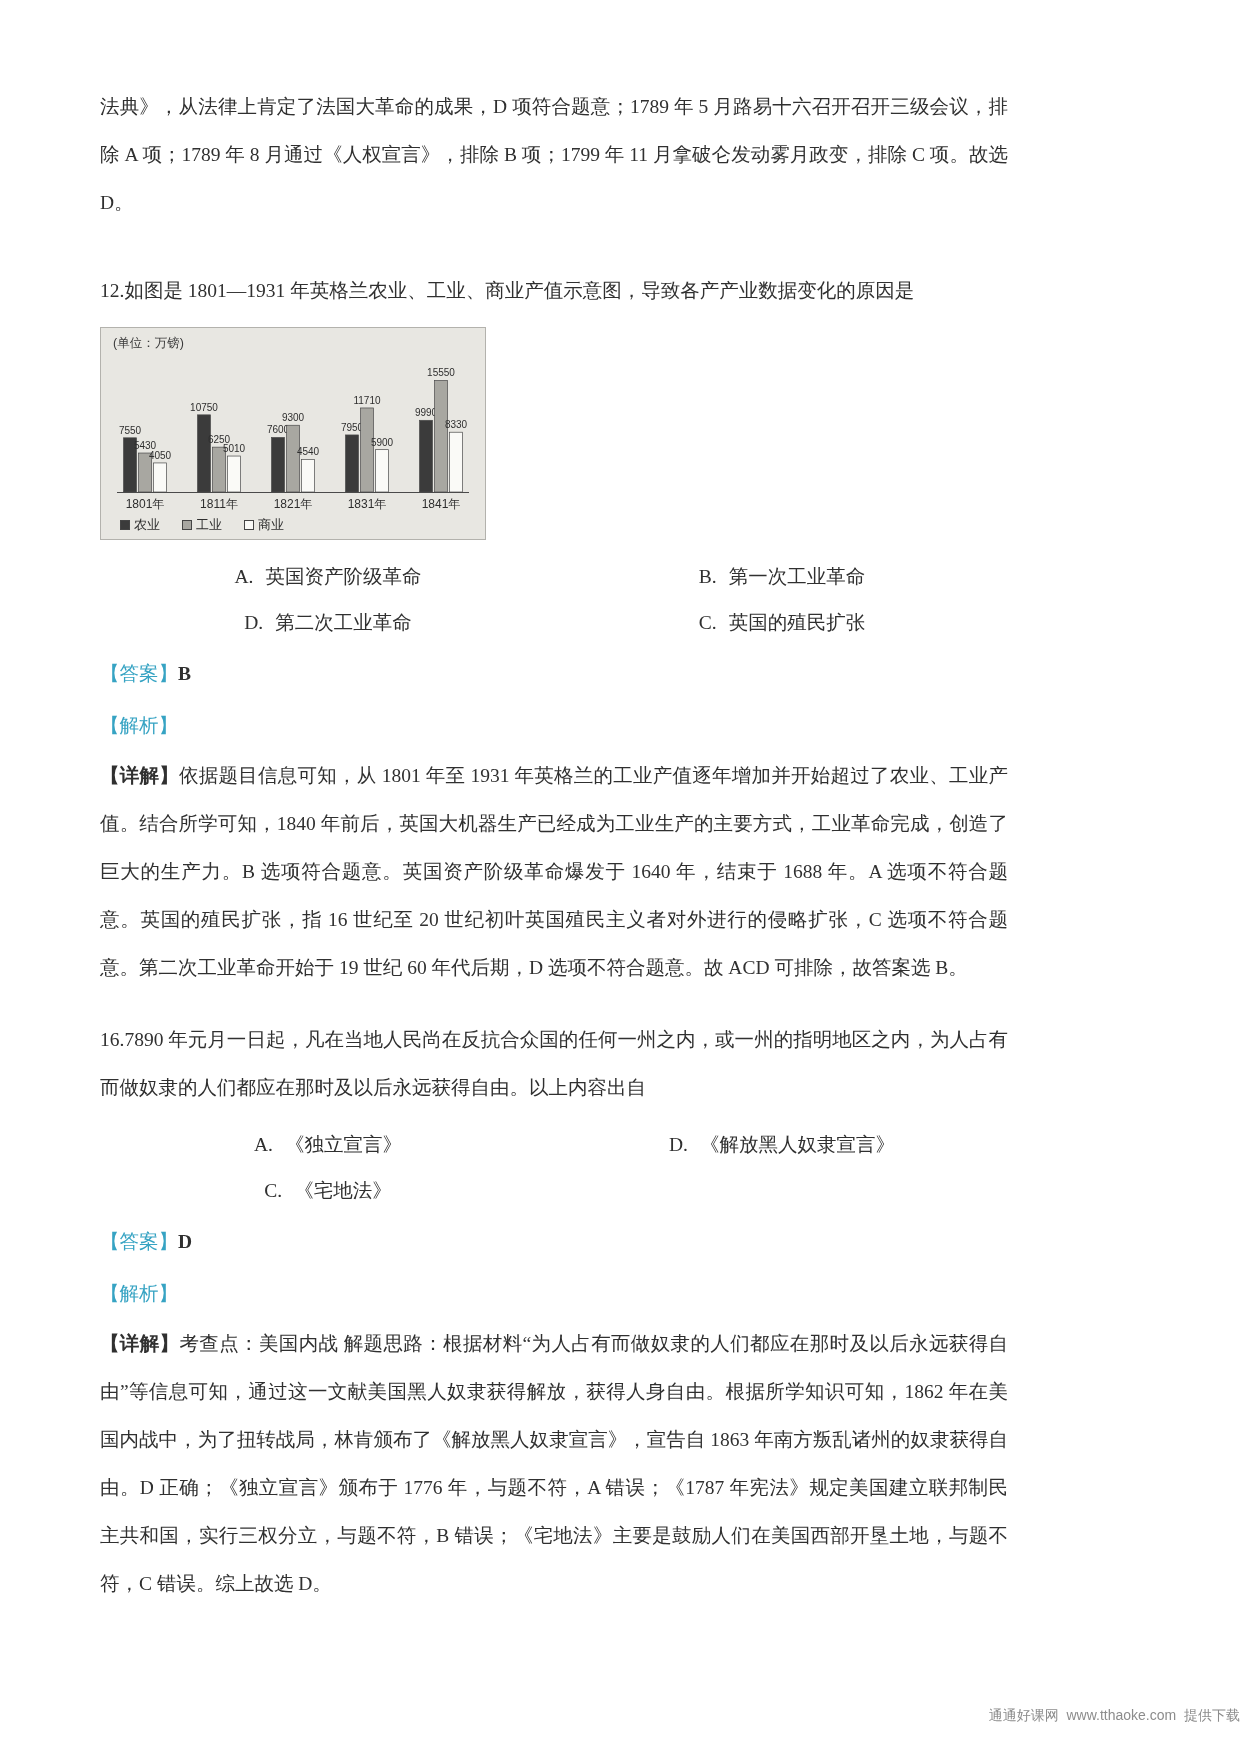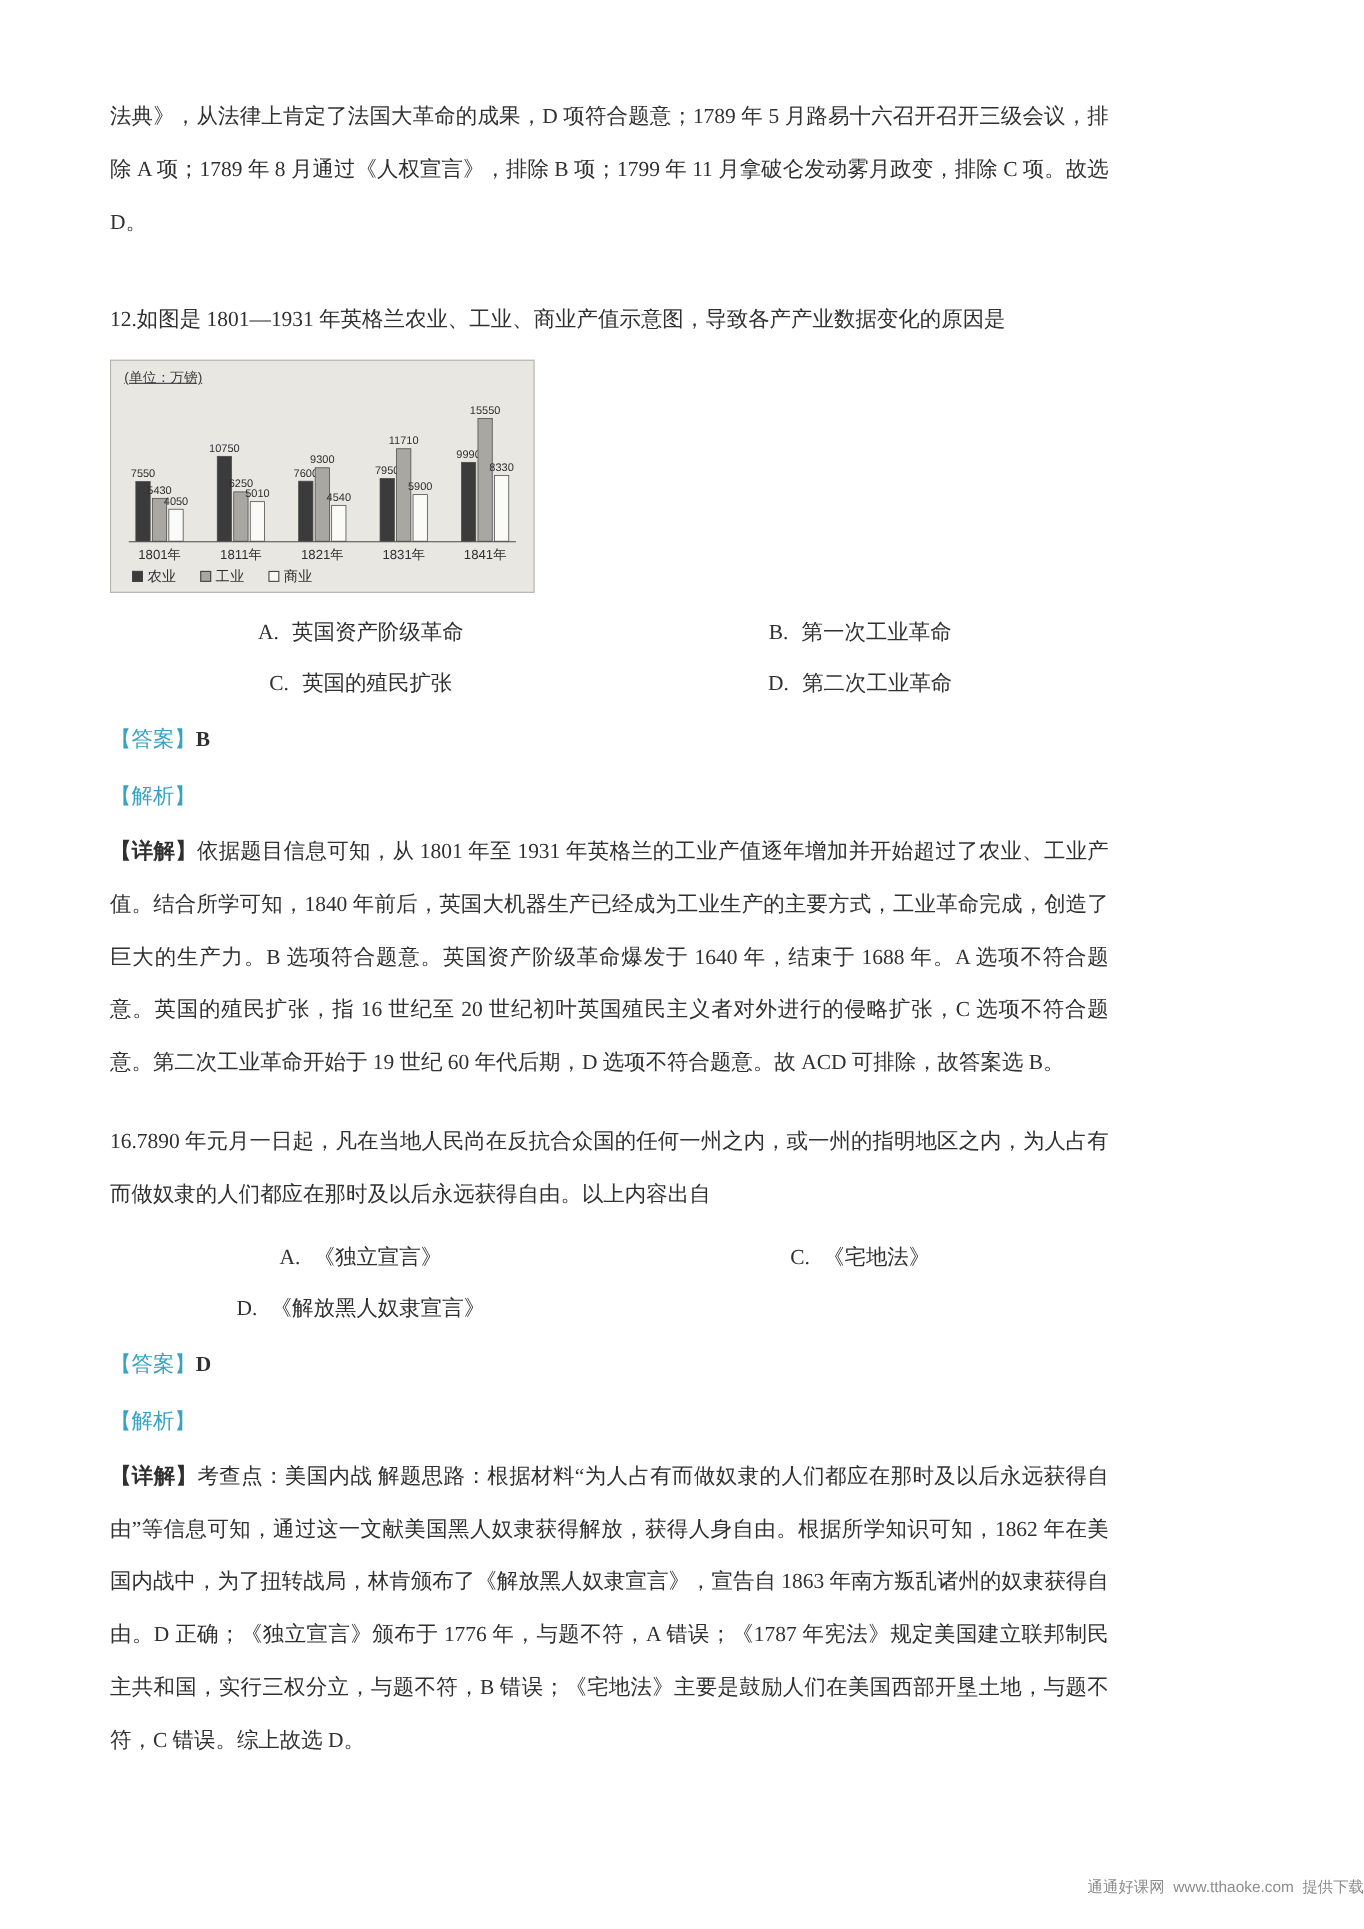--- a/index.html
+++ b/index.html
@@ -27,21 +27,20 @@
     background:var(--chartbg, #e8e7e2);
     border:1px solid #b3b2ad;
     padding:6px 10px 5px 10px;
     margin:12px 0 14px 0;
   }
   .chart-unit {
     display:block;
     font:12.5px "Liberation Sans","DejaVu Sans",sans-serif;
     color:#3a3a3a;
     margin:1px 0 0 2px;
-    text-decoration:underline;
   }
   .chart-box svg { display:block; }
   .val { font:10px "Liberation Sans","DejaVu Sans",sans-serif; fill:#2e2e2e; }
   .cat { font:12px "Liberation Sans","DejaVu Sans",sans-serif; fill:#2e2e2e; }
   .chart-legend { text-align:left; margin-top:1px; }
   .leg { margin:0 9px; font:13px "Liberation Sans","DejaVu Sans",sans-serif; color:#2e2e2e; white-space:nowrap; }
   .sw { display:inline-block; width:10px; height:10px; margin-right:4px; border:1px solid #444; vertical-align:-1px; }
   .sw0 { background:var(--agri, #3b3b3b); }
   .sw1 { background:var(--indu, #a8a7a1); }
   .sw2 { background:var(--comm, #fafaf7); }
@@ -124,34 +123,34 @@
       <div class="chart-legend">
         <span class="leg"><i class="sw sw0"></i><span>农业</span></span>
         <span class="leg"><i class="sw sw1"></i><span>工业</span></span>
         <span class="leg"><i class="sw sw2"></i><span>商业</span></span>
       </div>
     </div>
 
     <div class="options">
       <div class="option"><span class="opt-label">A.</span><span class="opt-text">英国资产阶级革命</span></div>
       <div class="option"><span class="opt-label">B.</span><span class="opt-text">第一次工业革命</span></div>
+      <div class="option"><span class="opt-label">D.</span><span class="opt-text">第二次工业革命</span></div>
       <div class="option"><span class="opt-label">C.</span><span class="opt-text">英国的殖民扩张</span></div>
-      <div class="option"><span class="opt-label">D.</span><span class="opt-text">第二次工业革命</span></div>
     </div>
 
     <p class="doc line"><span class="teal">【答案】</span><span class="ansletter">B</span></p>
     <p class="doc line"><span class="teal">【解析】</span></p>
     <p class="doc para"><span class="boldtag">【详解】</span><span>依据题目信息可知，从 1801 年至 1931 年英格兰的工业产值逐年增加并开始超过了农业、工业产值。结合所学可知，1840 年前后，英国大机器生产已经成为工业生产的主要方式，工业革命完成，创造了巨大的生产力。B 选项符合题意。英国资产阶级革命爆发于 1640 年，结束于 1688 年。A 选项不符合题意。英国的殖民扩张，指 16 世纪至 20 世纪初叶英国殖民主义者对外进行的侵略扩张，C 选项不符合题意。第二次工业革命开始于 19 世纪 60 年代后期，D 选项不符合题意。故 ACD 可排除，故答案选 B。</span></p>
 
     <p class="doc stem stem2">16.7890 年元月一日起，凡在当地人民尚在反抗合众国的任何一州之内，或一州的指明地区之内，为人占有而做奴隶的人们都应在那时及以后永远获得自由。以上内容出自</p>
 
     <div class="options">
       <div class="option"><span class="opt-label">A.</span><span class="opt-text">《独立宣言》</span></div>
+      <div class="option"><span class="opt-label">D.</span><span class="opt-text">《解放黑人奴隶宣言》</span></div>
       <div class="option"><span class="opt-label">C.</span><span class="opt-text">《宅地法》</span></div>
-      <div class="option"><span class="opt-label">D.</span><span class="opt-text">《解放黑人奴隶宣言》</span></div>
     </div>
 
     <p class="doc line"><span class="teal">【答案】</span><span class="ansletter">D</span></p>
     <p class="doc line"><span class="teal">【解析】</span></p>
     <p class="doc para"><span class="boldtag">【详解】</span><span>考查点：美国内战 解题思路：根据材料“为人占有而做奴隶的人们都应在那时及以后永远获得自由”等信息可知，通过这一文献美国黑人奴隶获得解放，获得人身自由。根据所学知识可知，1862 年在美国内战中，为了扭转战局，林肯颁布了《解放黑人奴隶宣言》，宣告自 1863 年南方叛乱诸州的奴隶获得自由。D 正确；《独立宣言》颁布于 1776 年，与题不符，A 错误；《1787 年宪法》规定美国建立联邦制民主共和国，实行三权分立，与题不符，B 错误；《宅地法》主要是鼓励人们在美国西部开垦土地，与题不符，C 错误。综上故选 D。</span></p>
 
   </div>
 
   <div class="footer">通通好课网  www.tthaoke.com  提供下载</div>
   <div class="banner-edge"></div>

